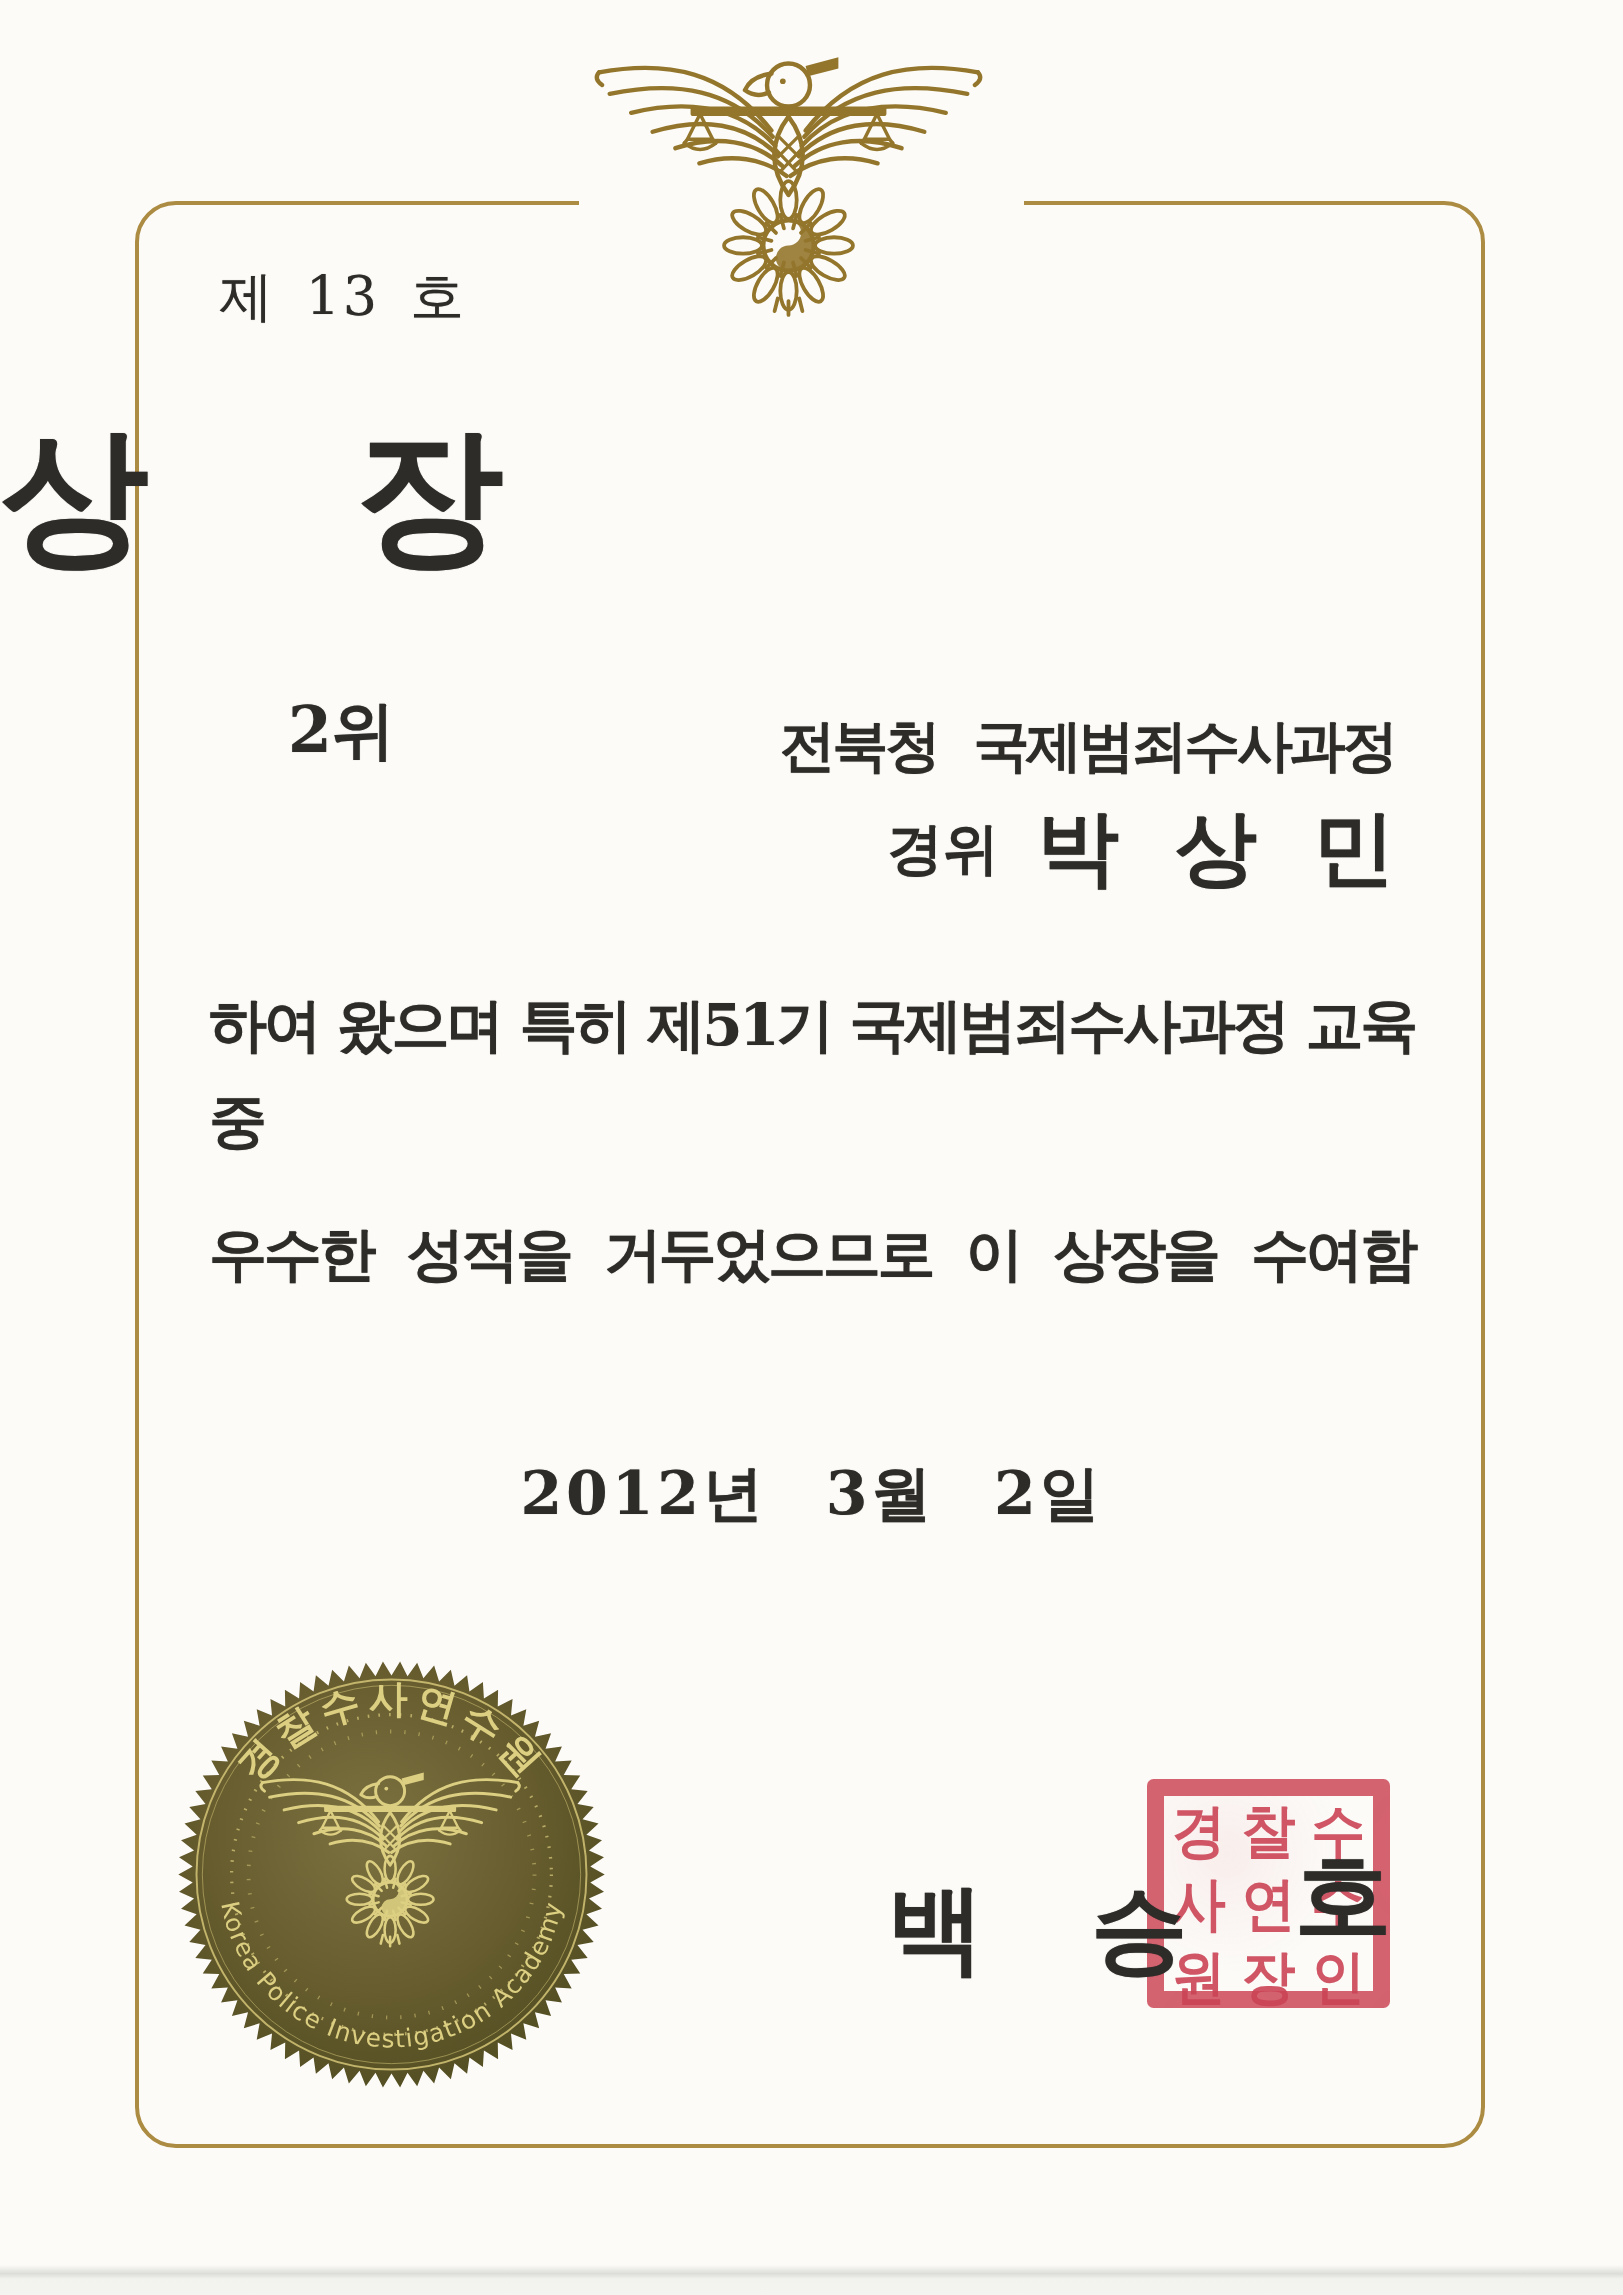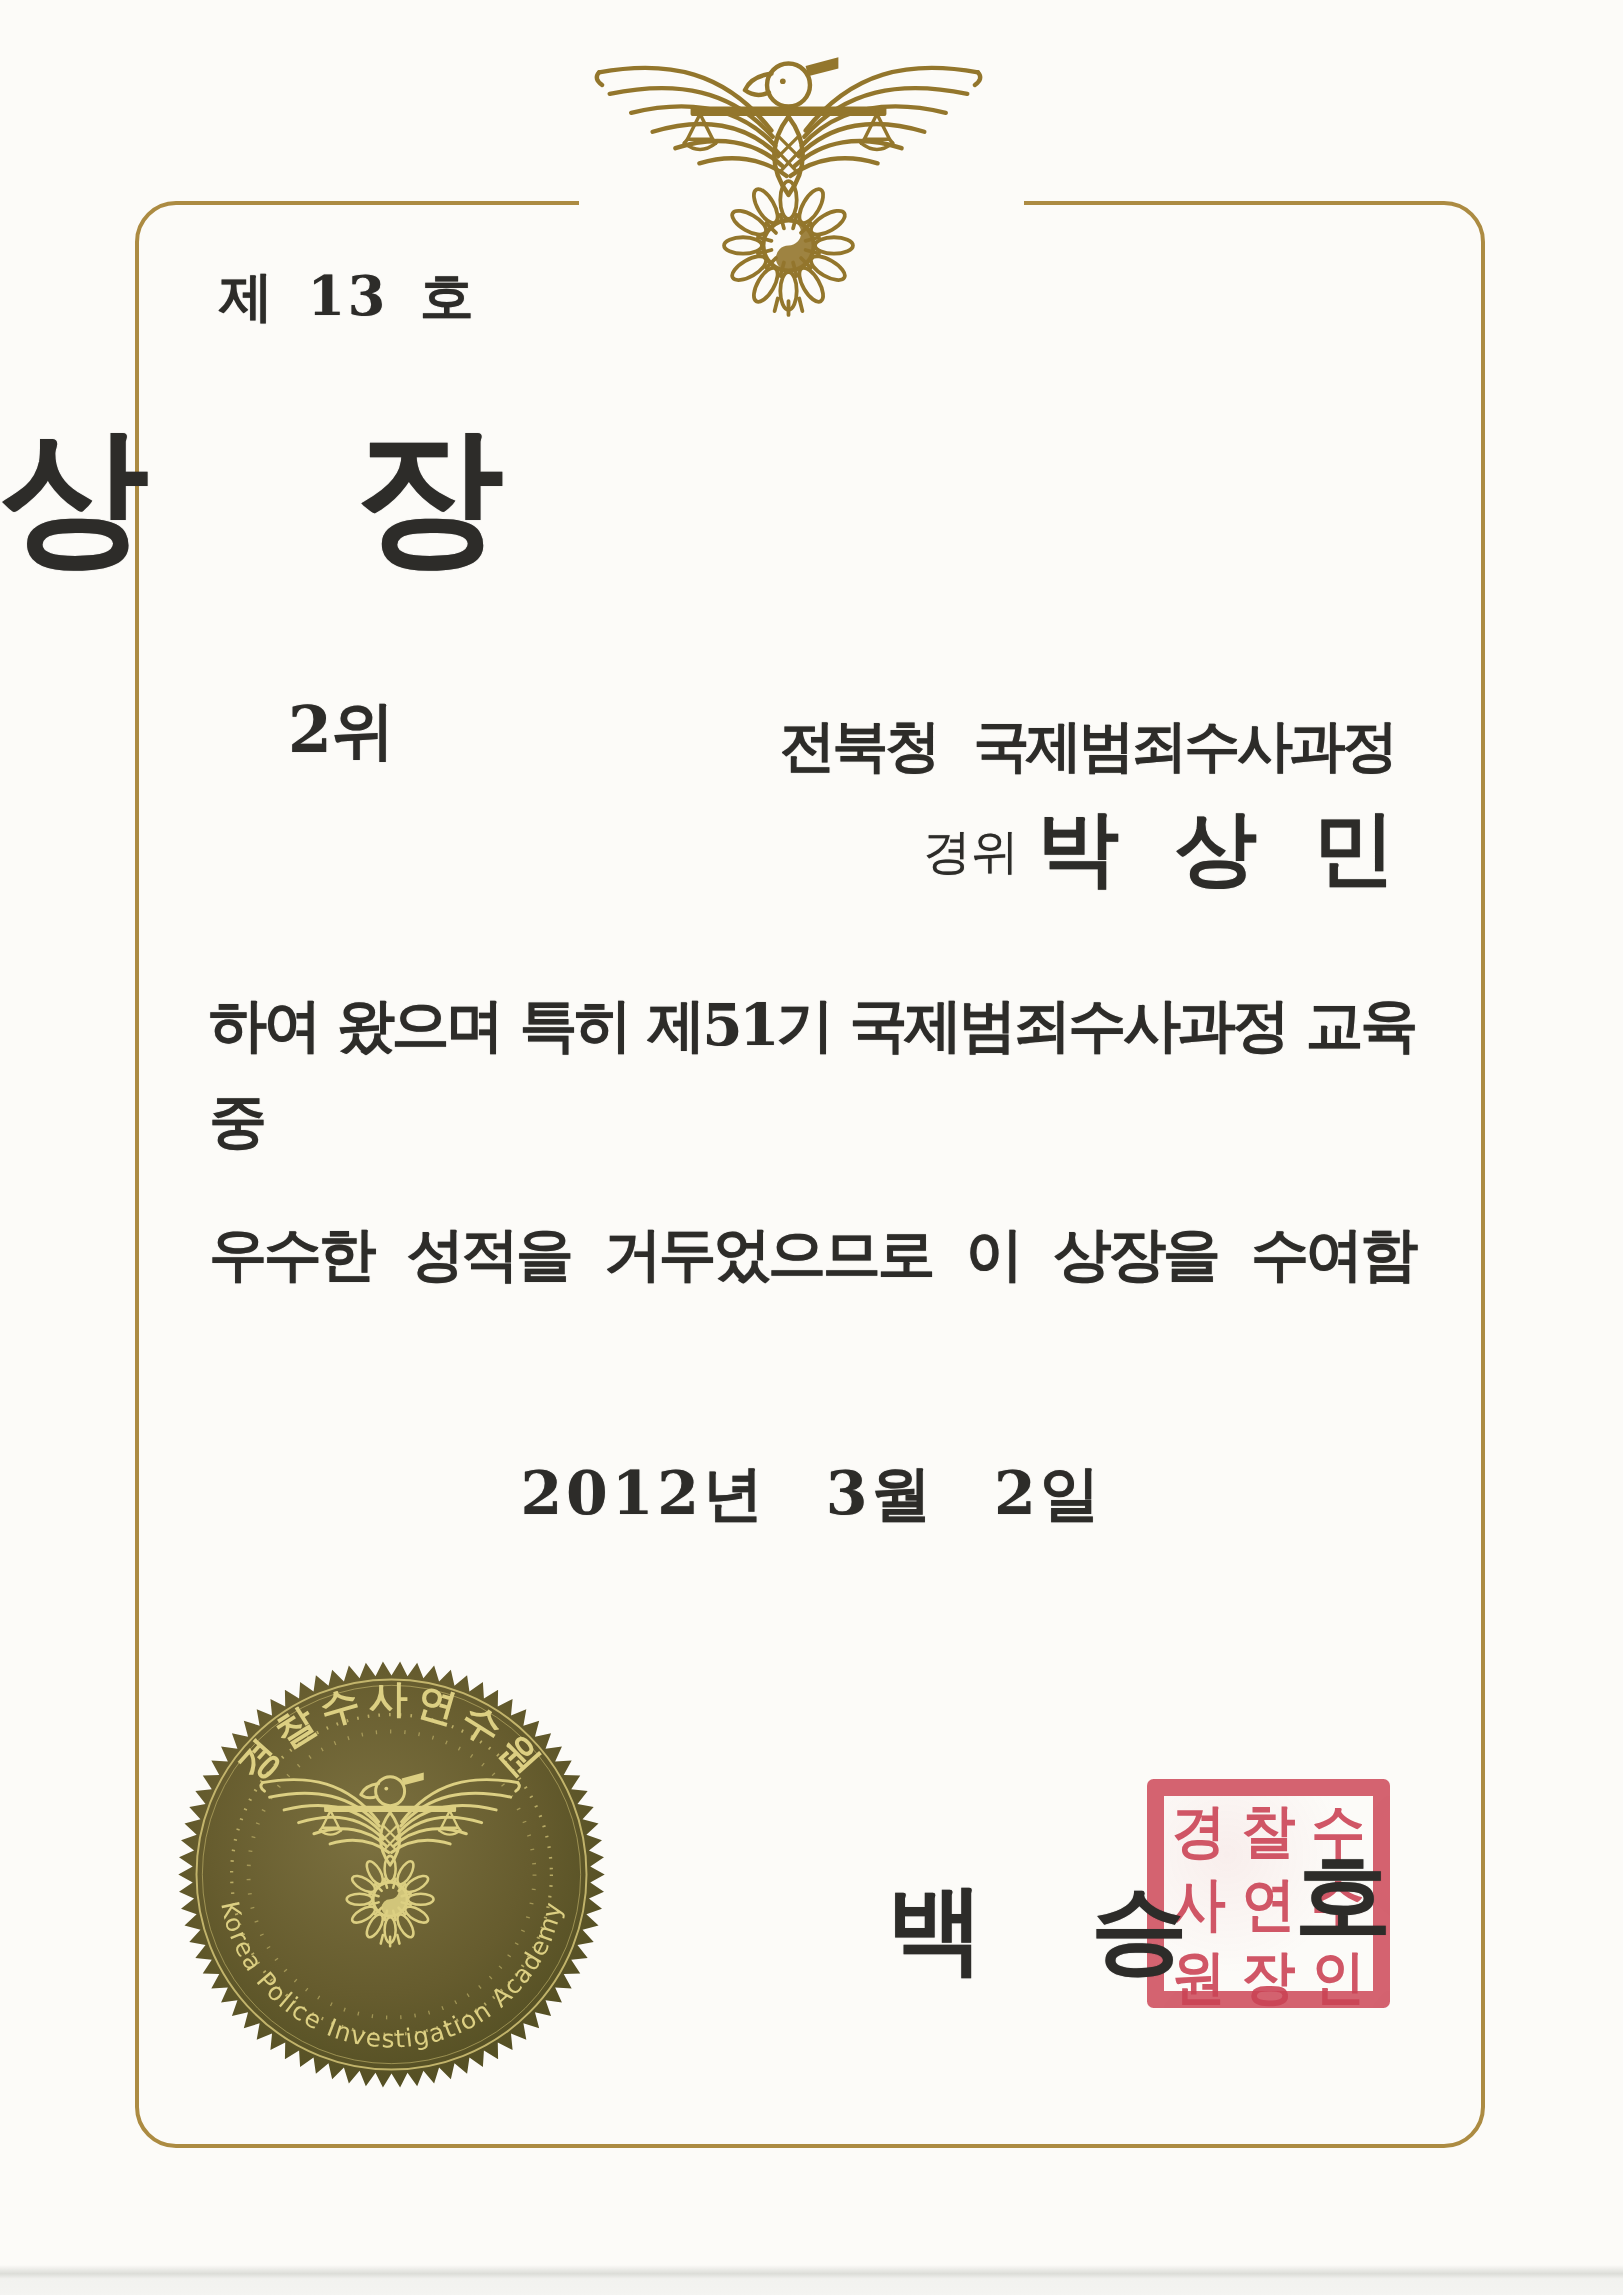--- a/index.html
+++ b/index.html
@@ -23,39 +23,39 @@
   .border-gap-cover{
     position:absolute;left:579px;top:195px;width:445px;height:17px;
     background:#fcfbf8;z-index:1;
   }
   .top-emblem{
     position:absolute;left:575px;top:37px;width:427px;height:283px;z-index:2;
     color:#93762c;
   }
   .cert-number{
     position:absolute;left:219px;top:261px;
-    font-size:54px;font-weight:bold;word-spacing:10.5px;letter-spacing:2.6px;
+    font-size:54px;font-weight:normal;word-spacing:10.5px;letter-spacing:2.6px;
     z-index:2;
   }
   .cert-title{
     position:absolute;left:0;top:420px;width:1346px;text-align:left;
     font-size:149px;font-weight:bold;word-spacing:154px;line-height:1;
   }
   .cert-rank{
     position:absolute;left:288px;top:643px;
     font-size:63px;font-weight:bold;margin-top:45px;
   }
   .recipient{
     position:absolute;left:655px;top:715px;width:740px;text-align:right;
   }
   .recipient-org{
     font-size:56px;font-weight:bold;letter-spacing:-3.3px;word-spacing:19.6px;line-height:1.1;
   }
   .recipient-line2{ margin-top:17px; letter-spacing:0; }
-  .recipient-rank{ font-size:48px;font-weight:normal;margin-right:18px;vertical-align:7.9px; }
+  .recipient-rank{ font-size:56px;font-weight:bold;margin-right:38px;vertical-align:7.9px; }
   .recipient-name{ font-size:82px;font-weight:bold;word-spacing:27.5px; }
   .body-text{
     position:absolute;left:209px;top:977px;width:1206px;
     font-size:58px;font-weight:bold;letter-spacing:-3.3px;
   }
   .body-line{
     text-align:justify;text-align-last:justify;
     line-height:96px;margin-bottom:37px;white-space:normal;
   }
   .cert-date{

